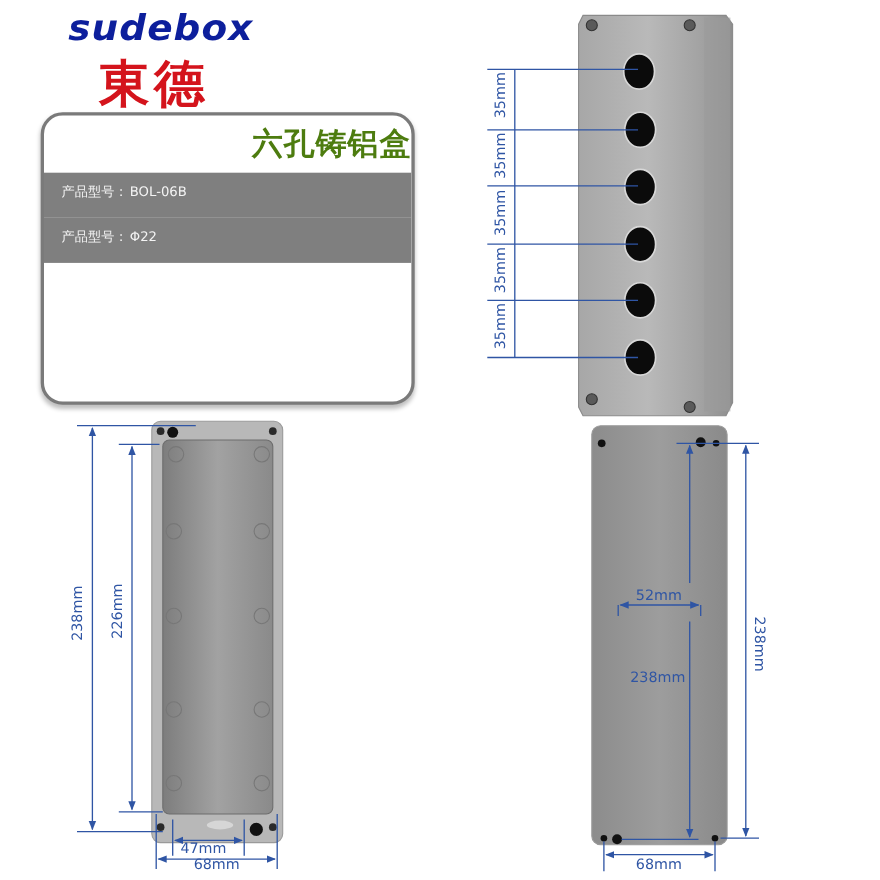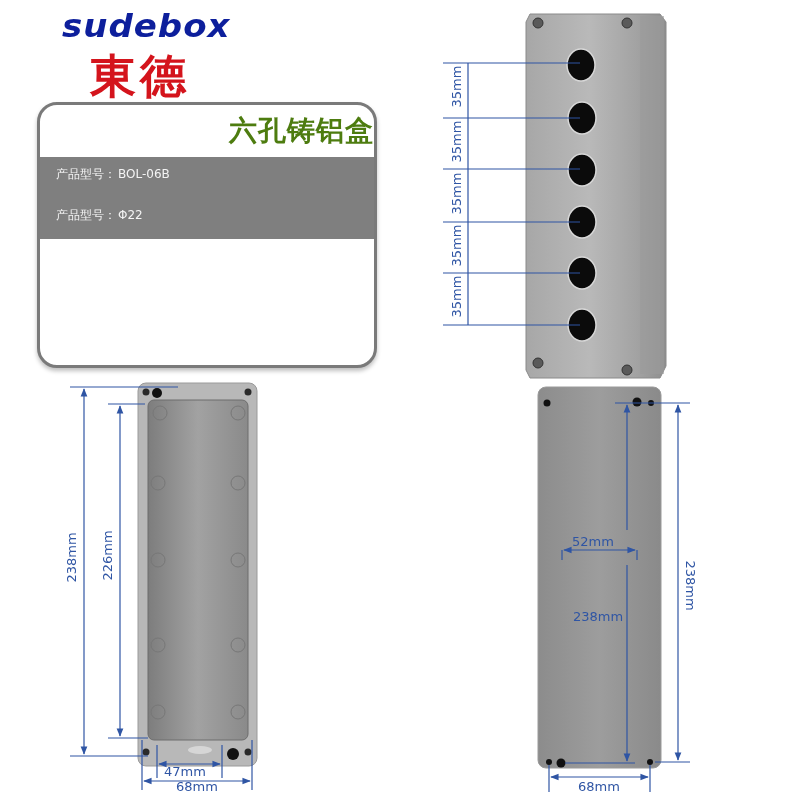--- a/index.html
+++ b/index.html
@@ -155,16 +155,16 @@
 <div class="abs dim vtext" style="left:436px; top:135px; width:40px; text-align:center;">35mm</div>
 <div class="abs dim vtext" style="left:436px; top:187px; width:40px; text-align:center;">35mm</div>
 <div class="abs dim vtext" style="left:436px; top:239px; width:40px; text-align:center;">35mm</div>
 <div class="abs dim vtext" style="left:436px; top:290px; width:40px; text-align:center;">35mm</div>
 
 <div class="abs dim vtext" style="left:44px; top:550px; width:54px; text-align:center;">238mm</div>
 <div class="abs dim vtext" style="left:80px; top:548px; width:54px; text-align:center;">226mm</div>
 <div class="abs dim" style="left:164px; top:764px; width:54px; ">47mm</div>
 <div class="abs dim" style="left:170px; top:779px; width:54px; text-align:center;">68mm</div>
 
-<div class="abs dim" style="left:572px; top:534px; width:54px; text-align:left;">52mm</div>
+<div class="abs dim" style="left:572px; top:534px; width:54px; text-align:center;">52mm</div>
 <div class="abs dim" style="left:568px; top:609px; width:60px; text-align:center;">238mm</div>
 <div class="abs dim vtext-cw" style="left:662px; top:578px; width:56px; text-align:center;">238mm</div>
 <div class="abs dim" style="left:572px; top:779px; width:54px; text-align:center;">68mm</div>
 
 </body></html>

